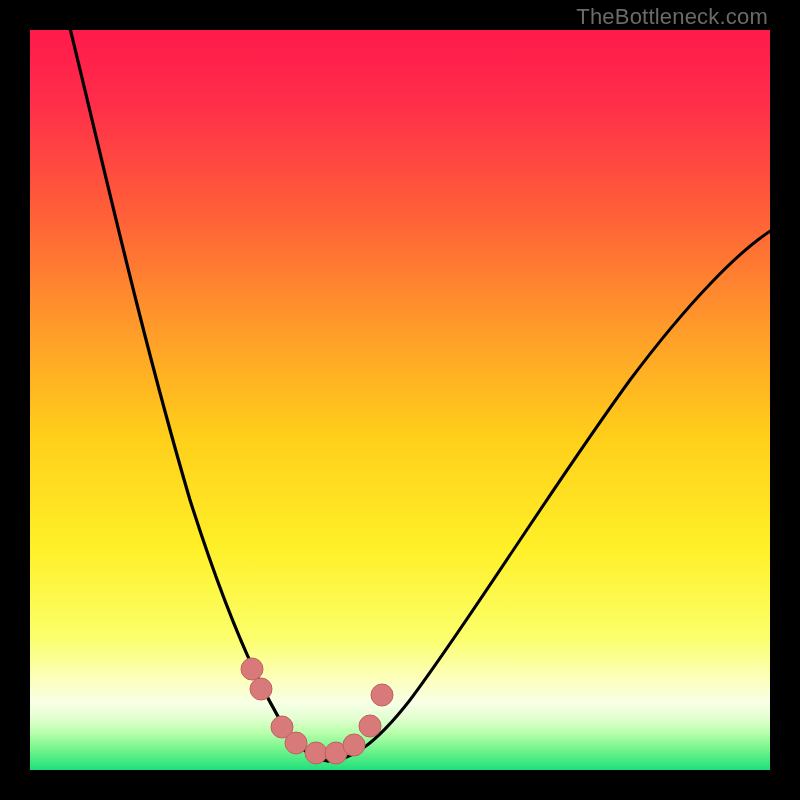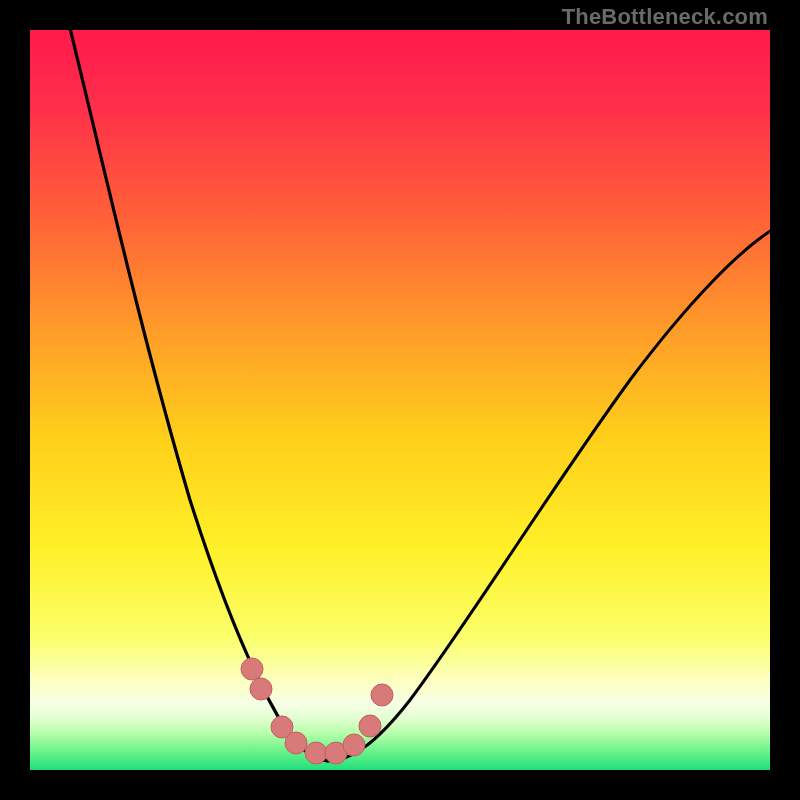--- a/index.html
+++ b/index.html
@@ -34,21 +34,21 @@
     inset: 0;
     width: 100%;
     height: 100%;
   }
   .watermark {
     position: absolute;
     top: 4px;
     right: 32px;
     color: #6a6a6a;
     font-size: 22px;
-    font-weight: 700;
+    font-weight: 400;
     letter-spacing: 0.2px;
   }
 </style>
 </head>
 <body>
 
 <div class="frame">
 
   <div class="plot-area">
 

